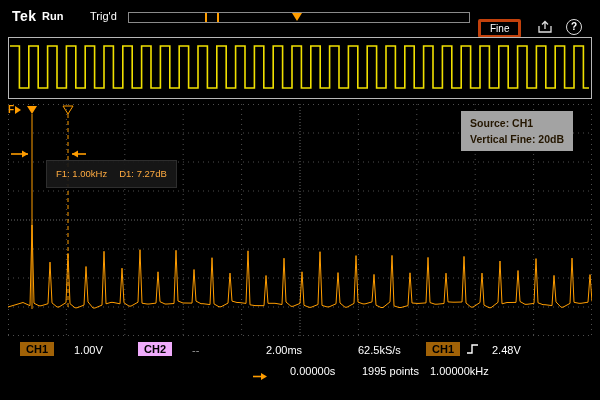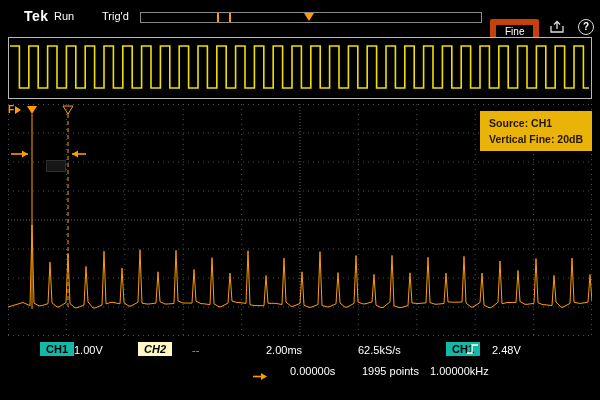--- a/index.html
+++ b/index.html
@@ -1,53 +1,53 @@
 <!DOCTYPE html>
 <html><head>
 <meta charset="utf-8">
 <style>
   html,body{margin:0;padding:0;background:#000;}
   body{width:600px;height:400px;overflow:hidden;position:relative;
        font-family:"Liberation Sans", sans-serif;color:#fff;}
   .abs{position:absolute;}
 
   
-  #topbar{position:absolute;left:16px;top:0;width:520px;height:34px;}
+  #topbar{position:absolute;left:4px;top:0;width:520px;height:34px;}
   .tek{left:8px;top:8px;font-size:14px;font-weight:bold;letter-spacing:.5px;}
-  .run{left:38px;top:10px;font-size:11px;}
+  .run{left:38px;top:10px;font-size:11px;font-weight:bold;}
   .trigd{left:86px;top:10px;font-size:11px;}
   #trigbar{left:124px;top:12px;width:340px;height:9px;border:1px solid #8a8a8a;background:#000;}
   .win-tick{position:absolute;top:0;width:2px;height:9px;background:#ff9d00;}
   #trig-marker{position:absolute;left:163px;top:0px;width:0;height:0;
       border-left:5px solid transparent;border-right:5px solid transparent;
       border-top:8px solid #ff9d00;}
-  #fine-btn{left:474px;top:19px;background:#000;border:6px solid #c2410c;border-radius:2px;
+  #fine-btn{left:474px;top:19px;background:#000;border:3px solid #c2410c;border-radius:2px;
       color:#fff;font-size:10px;padding:1px 9px;font-family:"Liberation Sans",sans-serif;}
   #save-ic{left:533px;top:20px;}
   #help-ic{left:562px;top:19px;width:14px;height:14px;border:1px solid #ddd;border-radius:50%;
       font-size:10px;font-weight:bold;text-align:center;line-height:14px;}
 
   
   #preview{left:8px;top:37px;width:582px;height:60px;border:1px solid #b8b8b8;background:#000;}
 
   
   #main{left:8px;top:104px;width:584px;height:232px;background:#000;}
-  #srcbox{right:0;top:7px;background:#eab308;color:#241600;font-size:10.5px;font-weight:bold;
+  #srcbox{right:19px;top:7px;background:#a3a3a3;color:#241600;font-size:10.5px;font-weight:bold;
       padding:4px 9px;line-height:16px;position:absolute;}
   #readout{left:38px;top:56px;background:rgba(24,24,24,.92);border:1px solid #2e2e2e;
       color:#ffab40;font-size:9.5px;padding:5px 9px;line-height:16px;position:absolute;}
   #readout span.v2{margin-left:12px;}
   #fmark{left:1px;top:220px;color:#ff9d00;font-size:10px;font-weight:bold;display:flex;align-items:center;}
   #fmark .farrow{width:0;height:0;border-top:4px solid transparent;border-bottom:4px solid transparent;
       border-left:6px solid #ff9d00;margin-left:1px;}
 
   
   .badge{font-size:11px;font-weight:bold;padding:1px 6px;color:#000;}
-  .yellow-badge{background:#14b8a6;margin-left:20px;}
-  .gray-badge{background:#fef9c3;font-style:italic;}
+  .yellow-badge{background:#a16207;}
+  .gray-badge{background:#f0abfc;}
   .stat{font-size:11px;color:#fff;margin-left:10px;}
   .dim{color:#9a9a9a;}
 </style>
 </head>
 <body>
 
 <div id="topbar">
   <span class="abs tek">Tek</span>
   <span class="abs run">Run</span>
   <span class="abs trigd">Trig'd</span>
@@ -111,20 +111,21 @@
         <polygon points="64,50 70,46.5 70,53.5" fill="#ff9d00"></polygon>
       </g>
     </svg>
 
   <div id="srcbox">
     <div>Source: CH1</div>
     <div>Vertical Fine: 20dB</div>
   </div>
 
   <div id="readout">
+    <div><span>F1: 1.00kHz</span><span class="v2">D1: 7.27dB</span></div>
   </div>
 
   <div id="fmark">
     <span>F</span>
     <span class="farrow"></span>
   </div>
 </div>
 
 <div>
 

